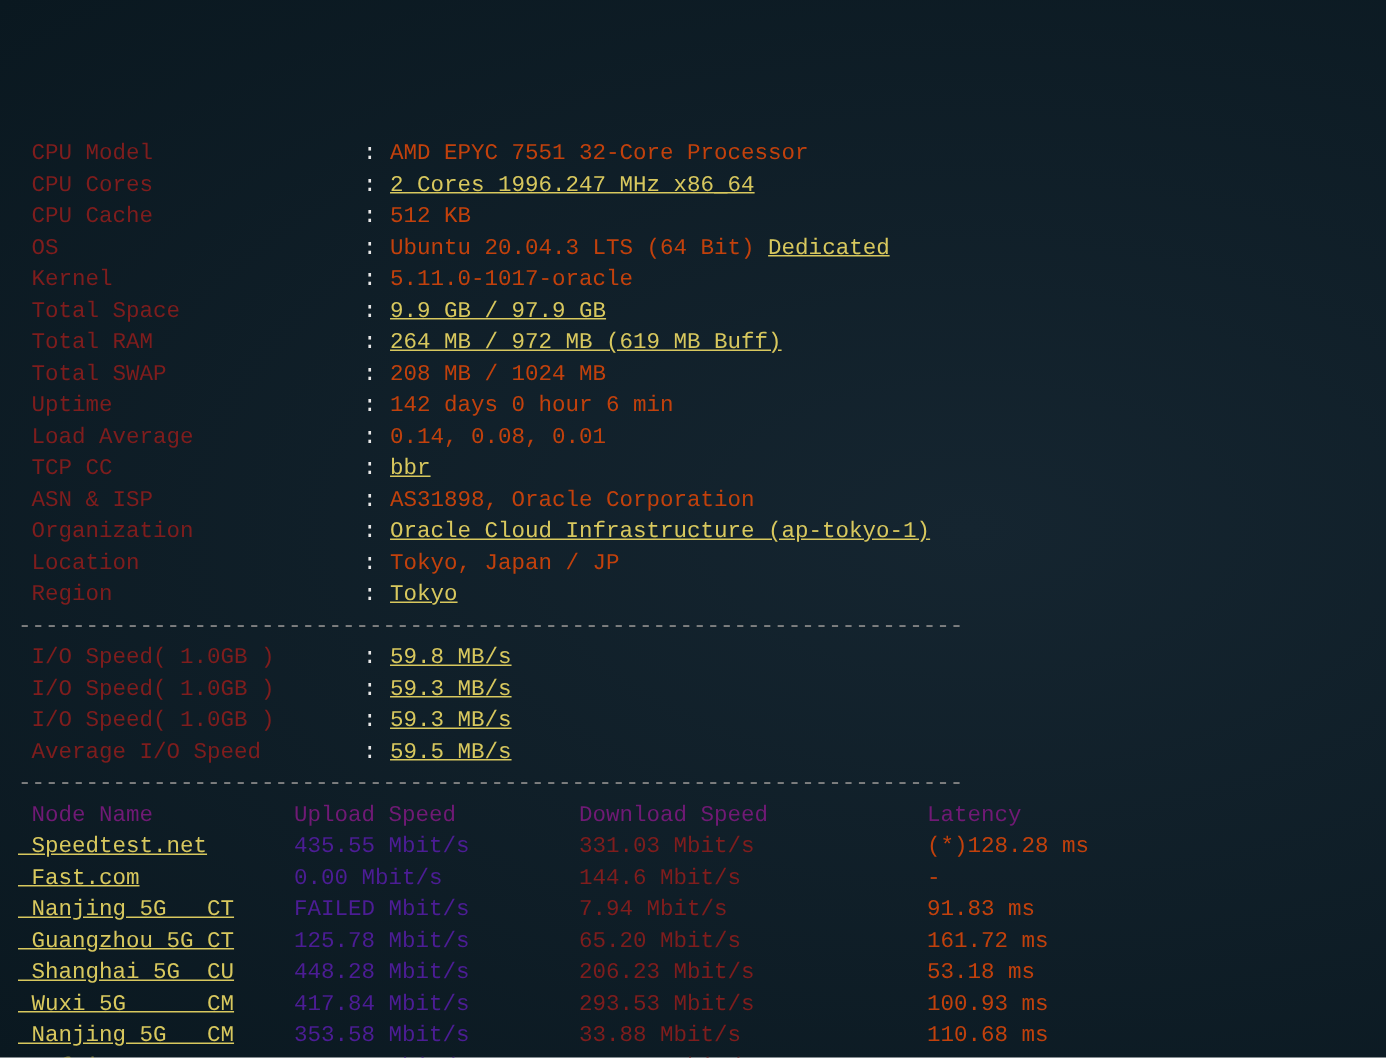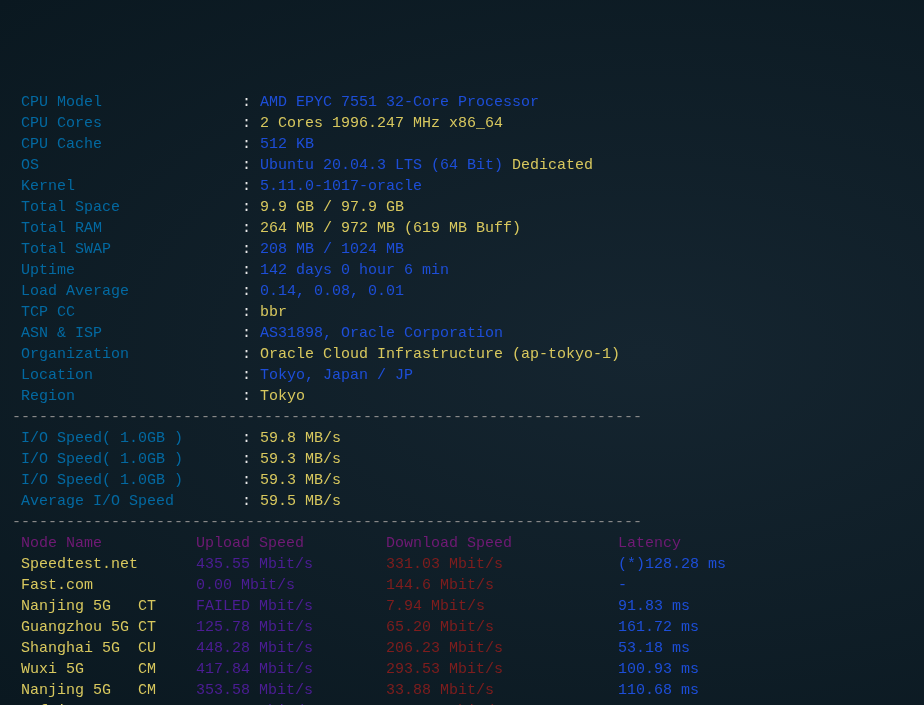--- a/index.html
+++ b/index.html
@@ -10,26 +10,26 @@
     font-family: 'Courier New', Consolas, monospace;
     font-size: 15px;
     line-height: 1.4;
     color: #cccccc;
     width: 900px;
     height: 689px;
     overflow: hidden;
     white-space: pre;
   }
   .white { color: #701a75; }
-  .cyan { color: #1d4ed8; }
-  .yellow { color: #d8c85e; }
+  .cyan { color: #c2410c; }
+  .yellow { color: #d8c85e; text-decoration: underline; }
   .green { color: #4c1d95; }
   .red { color: #7f1d1d; }
   .row { display: block; }
-  .label { display: inline-block; width: 230px; color: #0369a1; }
+  .label { display: inline-block; width: 230px; color: #7f1d1d; }
   .colon { color: #e8e8e8; }
   .divider { color: #888; letter-spacing: 0; }
   .speedtest-row { display: block; }
   .node { display: inline-block; width: 184px; }
   .upload { display: inline-block; width: 190px; }
   .download { display: inline-block; width: 232px; }
   .latency { display: inline-block; }
 </style>
 </head>
 <body>

